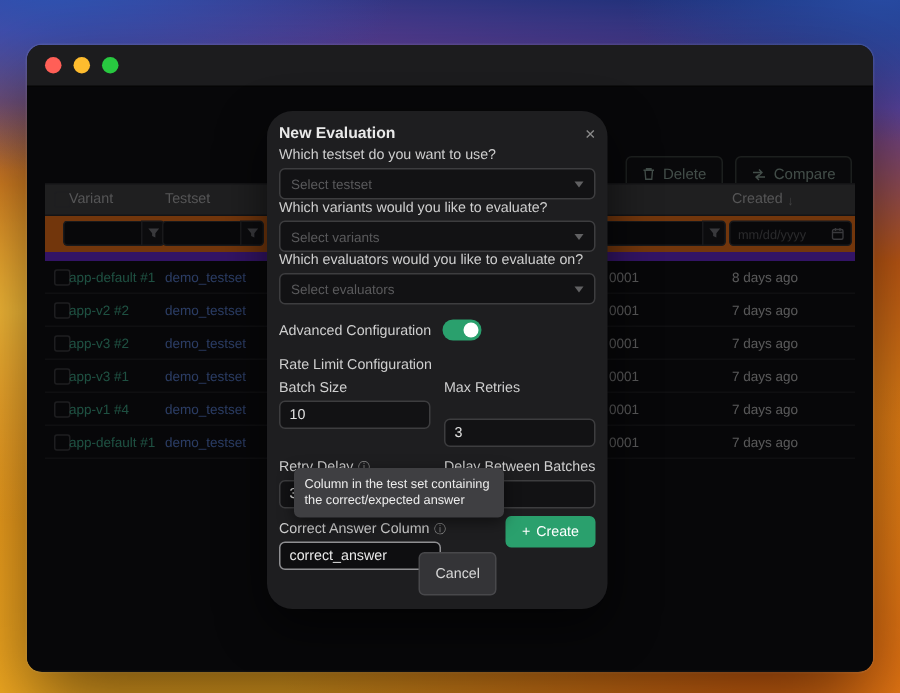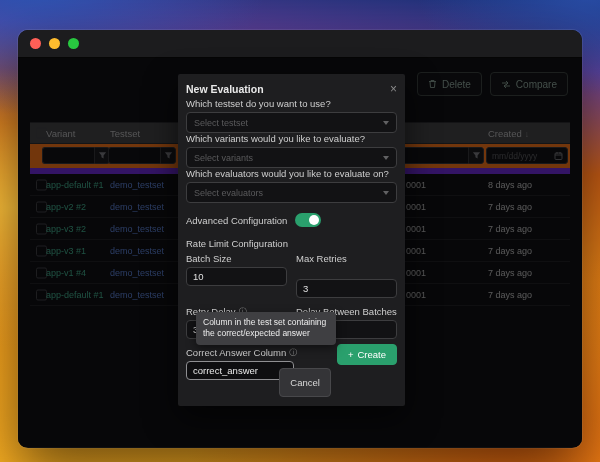--- a/index.html
+++ b/index.html
@@ -22,21 +22,21 @@
     display:flex; align-items:center; padding:0 12px; box-sizing:border-box; }
   .dot { width:11px; height:11px; border-radius:50%; margin-right:8px; }
   .dot.red { background:#ff5f57; } .dot.yellow { background:#febc2e; } .dot.green { background:#28c840; }
 
   .content { position:relative; height:389px; background:#0d0d0e; }
 
   
   .toolbar { position:absolute; top:14px; right:14px; display:flex; gap:8px; z-index:1; }
   .ghost-btn { height:22px; display:flex; align-items:center; gap:5px; padding:0 10px;
     border:1px solid #3a413d; border-radius:4px; background:rgba(255,255,255,.02);
-    color:#8fa79b; font-size:10px; cursor:pointer; }
+    color:#8fa79b; font-size:10px; cursor:pointer;margin-top:32px; }
 
   
   .table { position:absolute; left:12px; right:12px; top:64px; z-index:1; font-size:9px; }
   .thead { position:relative; height:20px; background:#404040; color:#b8b8b8;
     border-top:1px solid #29292b; border-bottom:1px solid #29292b; font-size:9.5px; }
   .th { position:absolute; top:50%; transform:translateY(-50%); white-space:nowrap; display:flex; gap:3px; align-items:center; }
   .sort { color:#8d8d8d; font-size:8.5px; }
   .filter-row { position:relative; height:24px; background:#f97316; border-bottom:6px solid #6d28d9; }
   .finput { position:absolute; top:3px; height:17px; background:#0f0f11; border:1px solid #343436;
     border-right:none; border-radius:3px 0 0 3px; box-sizing:border-box; }
@@ -53,21 +53,21 @@
   .cell { position:absolute; top:50%; transform:translateY(-50%); white-space:nowrap; }
   .checkbox { width:9px; height:9px; border:1px solid #3e3e42; border-radius:2px; background:transparent; cursor:pointer; }
   .variant-link { color:#3fae8c; cursor:pointer; }
   .testset-link { color:#5b82d8; cursor:pointer; }
   .id-cell { color:#bcbcbc; }
   .created-cell { color:#c0c0c0; }
 
   
   .backdrop { position:absolute; inset:0; background:rgba(4,4,5,.55); z-index:2; }
   .modal { position:absolute; left:160px; top:16px; width:227px; height:332px;
-    background:#1e1e20; border-radius:2px; z-index:3; padding:6px 8px; box-sizing:border-box;
+    background:#1e1e20; border-radius:17px; z-index:3; padding:6px 8px; box-sizing:border-box;
     box-shadow:0 12px 32px rgba(0,0,0,.6); color:#cfcfcf; font-size:9.5px; }
   .modal-header { display:flex; justify-content:space-between; align-items:center; height:14px; padding:2px 0; }
   .modal-title { font-size:10.5px; font-weight:700; color:#e9e9e9; }
   .modal-close { color:#8a8a8a; font-size:12px; line-height:1; cursor:pointer; }
 
   .flabel { font-size:9.5px; color:#cfcfcf; display:flex; gap:3px; align-items:center; }
   .lbl-block { margin-bottom:3px; }
   .select { height:19px; border:1px solid #3d3d3f; background:#121214; border-radius:4px;
     display:flex; align-items:center; justify-content:space-between; padding:0 7px; cursor:pointer; }
   .ph { color:#5a5a5c; font-size:9px; }

